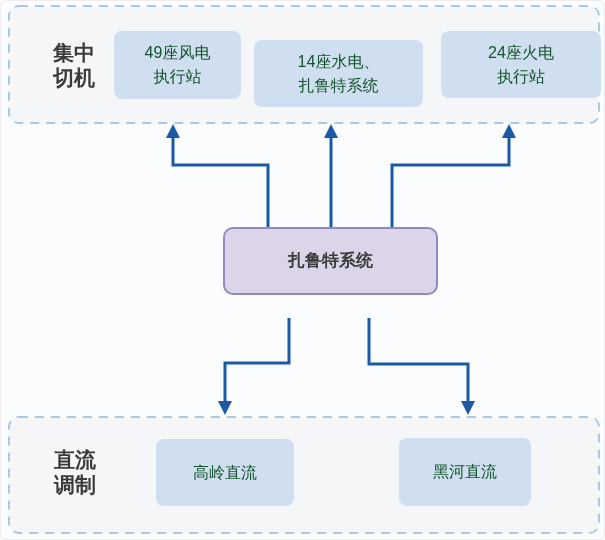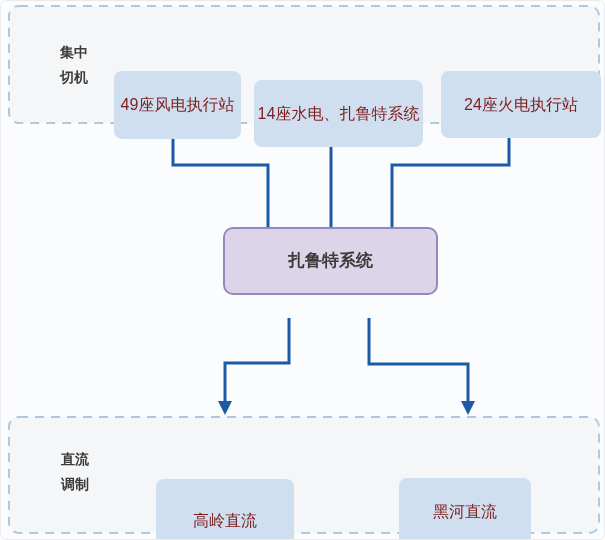--- a/index.html
+++ b/index.html
@@ -32,29 +32,28 @@
     stroke-linejoin: miter;
     stroke-linecap: butt;
   }
   .arrow-head { fill: #1d5aa6; stroke: none; }
   .node {
     position: absolute;
     z-index: 1;
     background: #cfdfef;
     border-radius: 8px;
     display: flex;
-    flex-direction: row;
+    flex-direction: column;
     align-items: center;
     justify-content: center;
-    color: #7f1d1d;
+    color: #14532d;
     font-size: 16px;
     line-height: 24px;
     text-align: center;
     box-sizing: border-box;
-    margin-top: 40px;
   }
   .hub {
     position: absolute;
     z-index: 2;
     background: #dcd5e9;
     border: 2px solid #9489bf;
     border-radius: 10px;
     display: flex;
     flex-direction: column;
     align-items: center;
@@ -67,33 +66,33 @@
     box-sizing: border-box;
   }
   .group-label {
     position: absolute;
     z-index: 1;
     display: flex;
     flex-direction: column;
     align-items: center;
     justify-content: center;
     color: #3b3b3b;
-    font-size: 14px;
+    font-size: 21px;
     font-weight: bold;
     line-height: 25px;
     text-align: center;
   }
   
   .label-top    { left: 38px;  top: 30px;  width: 70px;  height: 68px; }
   .n-top-1      { left: 113px; top: 30px;  width: 127px; height: 68px; }
   .n-top-2      { left: 253px; top: 39px;  width: 169px; height: 67px; }
   .n-top-3      { left: 440px; top: 30px;  width: 160px; height: 67px; }
   .hub-box      { left: 222px; top: 226px; width: 215px; height: 68px; }
   .label-bottom { left: 40px;  top: 437px; width: 68px;  height: 68px; }
-  .n-bot-1      { left: 155px; top: 438px; width: 138px; height: 84px; }
+  .n-bot-1      { left: 155px; top: 438px; width: 138px; height: 67px; }
   .n-bot-2      { left: 398px; top: 437px; width: 132px; height: 68px; }
 </style>
 </head>
 <body>
 
 <div class="canvas">
 
   <svg class="layer" viewBox="0 0 605 540" xmlns="http://www.w3.org/2000/svg">
 
     <rect class="group-rect" x="8" y="5" width="590" height="117" rx="10" stroke-dasharray="9 7"></rect>

